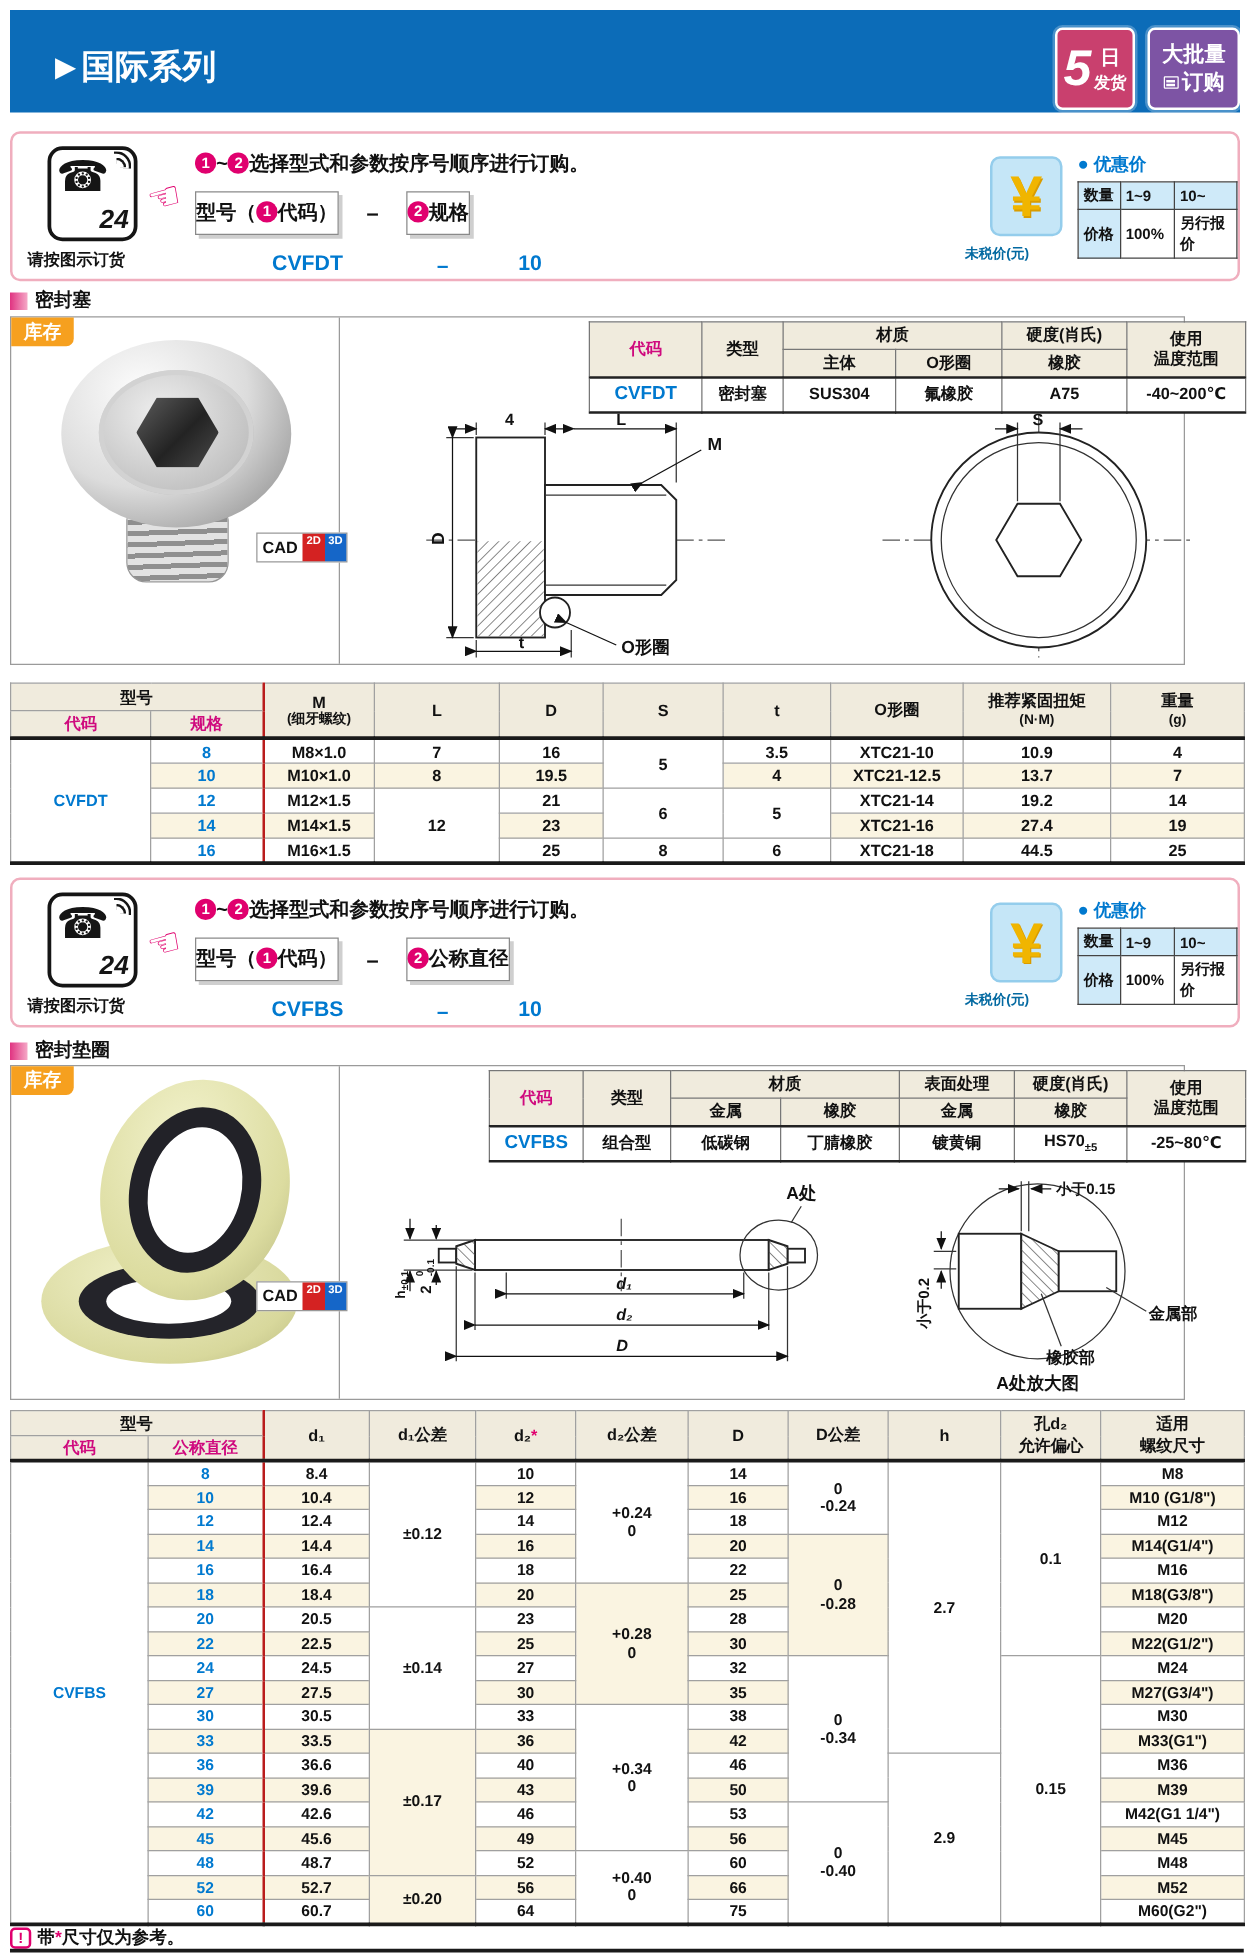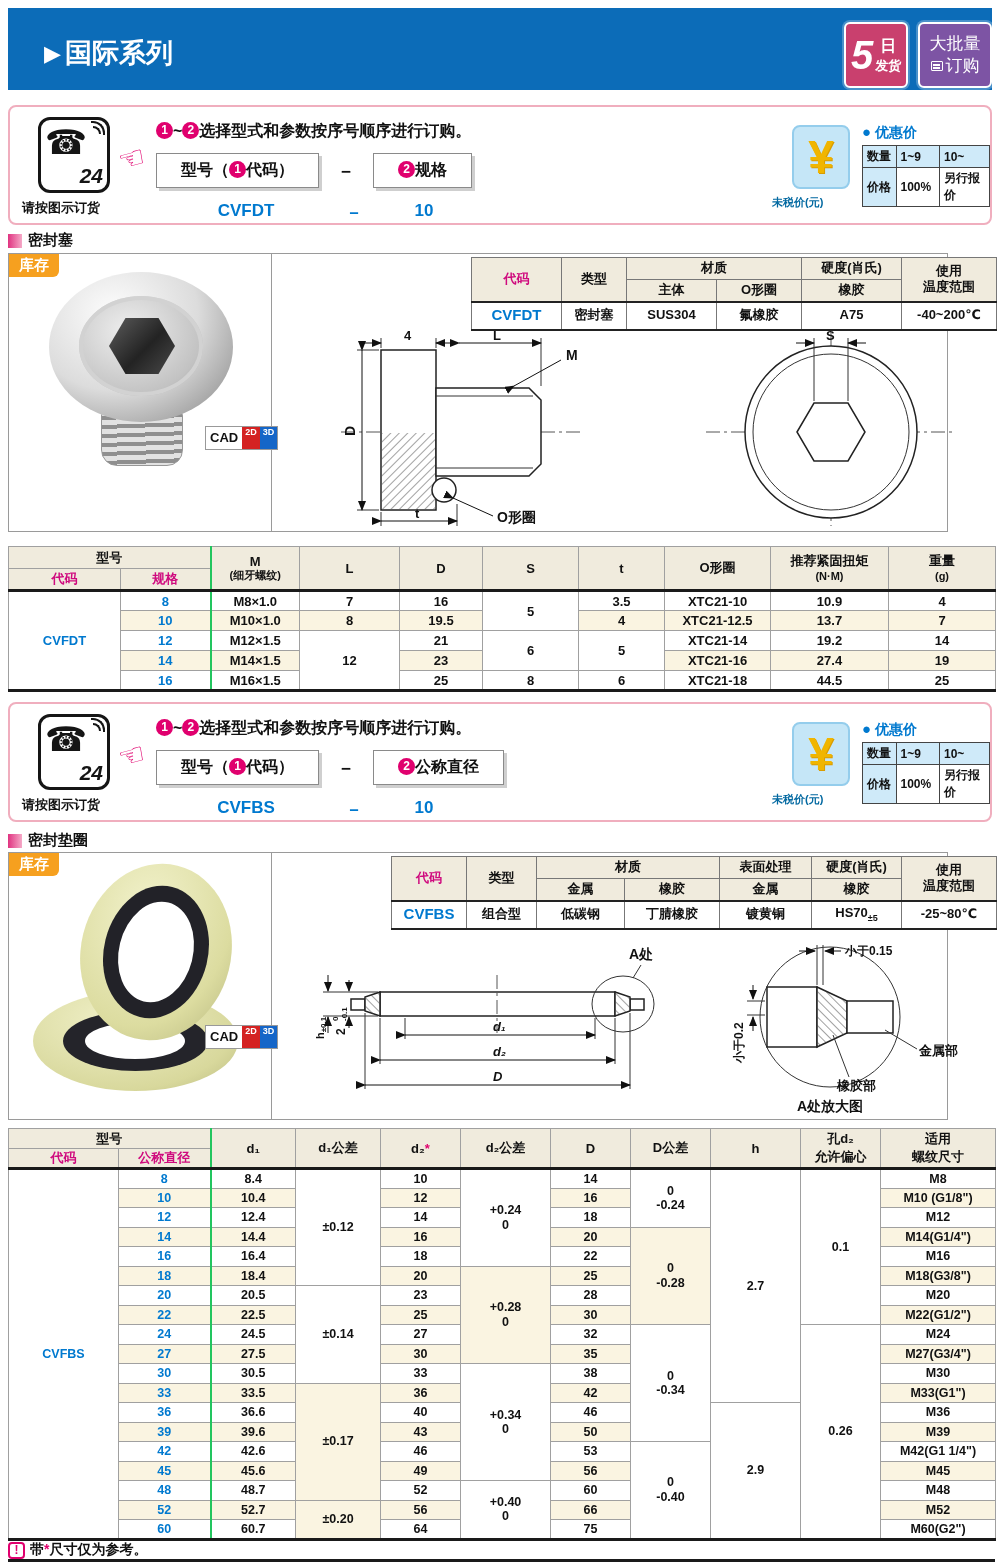--- a/index.html
+++ b/index.html
@@ -11,38 +11,38 @@
 .banner .t1{color:#fff;font-size:42px;font-weight:800;letter-spacing:1px}
 .banner .arr{color:#fff;font-size:22px;margin:10px 4px 0 14px}
 .banner .t2{color:#fff;font-size:27px;font-weight:800;margin-top:8px}
 .badge{position:absolute;top:14px;height:66px;border:2px solid #fff;border-radius:6px;color:#fff;display:flex;align-items:center;justify-content:center;box-shadow:0 0 0 2px rgba(255,255,255,.25)}
 .badge.ship{left:836px;width:64px;background:#c9406e}
 .badge.ship .big{font-size:40px;font-weight:800;font-style:italic;line-height:1}
 .badge.ship .col{display:flex;flex-direction:column;align-items:center;margin-left:2px}
 .badge.ship .col span:first-child{font-size:16px;font-weight:800}
 .badge.ship .col span:last-child{font-size:13px;font-weight:800}
 .badge.bulk{left:910px;width:74px;background:#7d54a4;flex-direction:column}
-.badge.bulk span{font-size:17px;font-weight:400;line-height:1.3}
+.badge.bulk span{font-size:17px;font-weight:700;line-height:1.3}
 .badge.bulk .row{display:flex;align-items:center;gap:3px}
 .cart-ico{width:12px;height:10px;border:1.5px solid #fff;border-radius:1px;position:relative;display:inline-block}
 .cart-ico::after{content:"";position:absolute;left:1px;top:2px;width:7px;height:1.5px;background:#fff;box-shadow:0 3px 0 #fff}
 
 .obox{left:8px;width:984px;height:120px;border:2px solid #f0aebe;border-radius:8px;background:#fff}
 .phone{position:absolute;left:28px;top:10px;width:72px;height:76px;border:3px solid #151515;border-radius:12px}
 .phone .tel{position:absolute;left:4px;top:2px;font-size:34px;color:#151515}
 .phone .n24{position:absolute;right:4px;bottom:2px;font-size:21px;font-weight:800;font-style:italic;color:#151515}
 .phone .arc{position:absolute;border:solid #151515;border-width:2.5px 2.5px 0 0;border-radius:0 12px 0 0}
 .phone .a1{right:6px;top:6px;width:8px;height:8px}
 .phone .a2{right:2px;top:1px;width:14px;height:14px}
 .phone-cap{position:absolute;left:12px;top:92px;font-size:13px;font-weight:800}
 .finger{position:absolute;left:108px;top:34px;font-size:30px;color:#e0006e;transform:rotate(-15deg)}
 .circ{display:inline-block;width:17px;height:17px;border-radius:50%;background:#e0006e;color:#fff;font-size:12px;font-weight:800;line-height:17px;text-align:center;vertical-align:2px}
 .instr{position:absolute;left:146px;top:14px;font-size:16px;font-weight:800}
 .fieldrow{position:absolute;left:146px;top:46px;display:flex;align-items:center}
-.fbox{border:1px solid #8a8a8a;background:#fff;box-shadow:3px 3px 0 #cfcfcf;padding:6px 24px;font-size:16px;font-weight:800}
+.fbox{border:1px solid #8a8a8a;background:#fff;box-shadow:3px 3px 0 #cfcfcf;padding:6px 0;font-size:16px;font-weight:800}
 .fdash{margin:0 18px;font-size:18px;font-weight:800}
 .exrow{position:absolute;top:94px;left:146px;width:320px;display:flex;color:#0079cf;font-size:17px;font-weight:800}
 .exrow .c1{width:180px;text-align:center}
 .exrow .c2{width:36px;text-align:center}
 .exrow .c3{width:104px;text-align:center}
 
 .yenbox{position:absolute;left:782px;top:18px;width:58px;height:64px;background:#c5e6f7;border:2px solid #94cdec;border-radius:8px;text-align:center}
 .yenbox span{font-size:46px;font-weight:800;color:#f0b500;line-height:60px;text-shadow:1px 1px 0 #d99c00}
 .untaxed{position:absolute;left:762px;top:88px;font-size:11px;font-weight:800;color:#0369a1}
 .btitle{position:absolute;left:852px;top:16px;font-size:14px;font-weight:800;color:#0079cf}
@@ -81,21 +81,21 @@
 .dtable tbody tr:nth-child(even){background:#faf4e1}
 .dtable tbody td{background:transparent}
 #t1 thead tr{height:22px}
 #t1 tbody tr{height:20px}
 #t1 tbody td{font-size:13px}
 #t2 thead tr{height:20px}
 #t2 tbody tr{height:19.5px}
 #t2 tbody td{font-size:12.5px}
 .dtable .spec{color:#0079cf}
 .dtable .code{color:#0079cf;font-size:15px}
-.dtable .hv{border-right:2px solid #22c55e}
+.dtable .hv{border-right:2px solid #b91c1c}
 .dtable .tol{font-size:10px;line-height:1.15;white-space:pre-line;font-weight:700}
 .dtable .sm{font-size:11px;line-height:1.2}
 .dtable .mag{color:#cf0a7e}
 .star{color:#e0006e}
 
 .fnote{left:8px;top:1541px;display:flex;align-items:center;gap:5px;font-size:14px;font-weight:800}
 .nico{width:17px;height:17px;border:2px solid #e0006e;border-radius:4px;color:#e0006e;font-size:12px;font-weight:800;text-align:center;line-height:13px}
 .botline{left:8px;top:1559px;width:987px;height:3px;background:#1a1a1a}
 
 .photo{position:absolute}
@@ -666,21 +666,21 @@
           <td>30</td>
           <td>M22(G1/2")</td>
         </tr>
         <tr>
           <td class="spec hv">24</td>
           <td>24.5</td>
           <td>27</td>
           <td>32</td>
           <td rowspan="6" class="tol">0
 -0.34</td>
-          <td rowspan="11">0.26</td>
+          <td rowspan="11">0.15</td>
           <td>M24</td>
         </tr>
         <tr>
           <td class="spec hv">27</td>
           <td>27.5</td>
           <td>30</td>
           <td>35</td>
           <td>M27(G3/4")</td>
         </tr>
         <tr>

